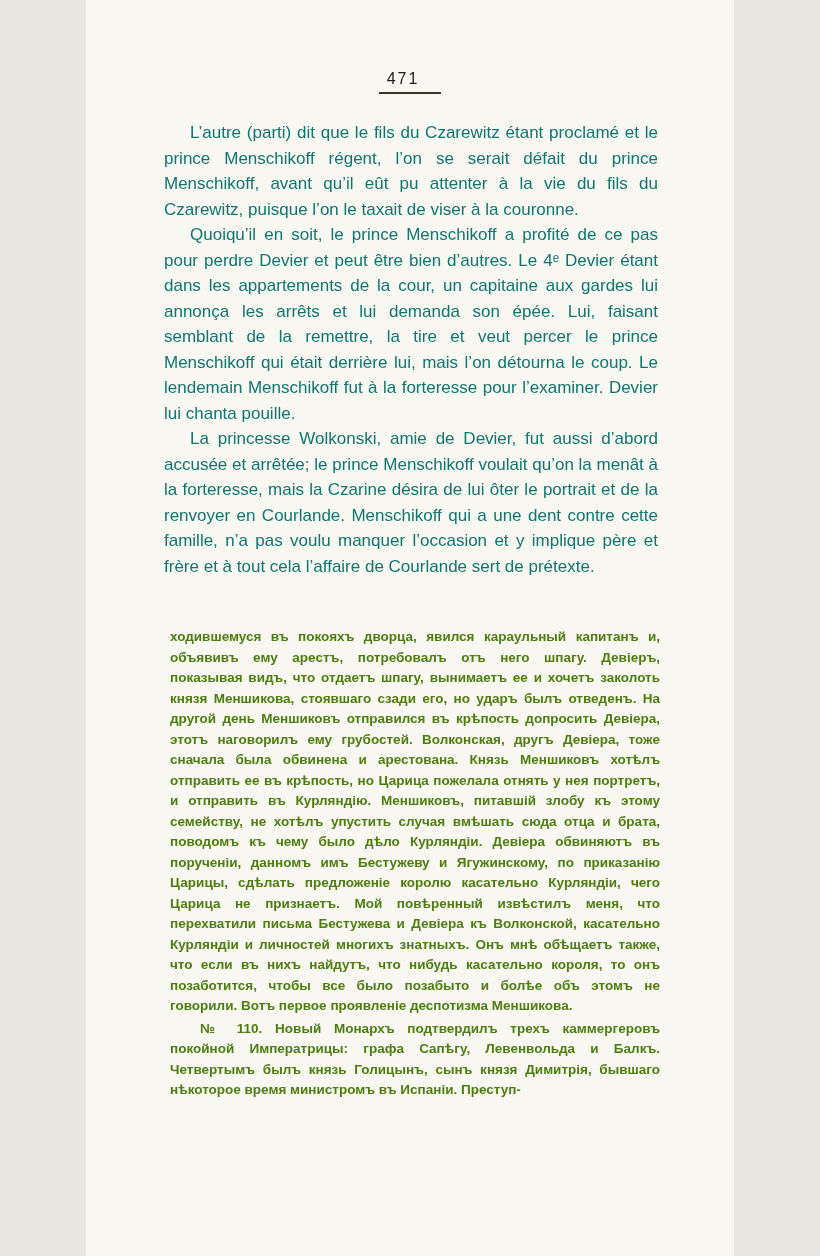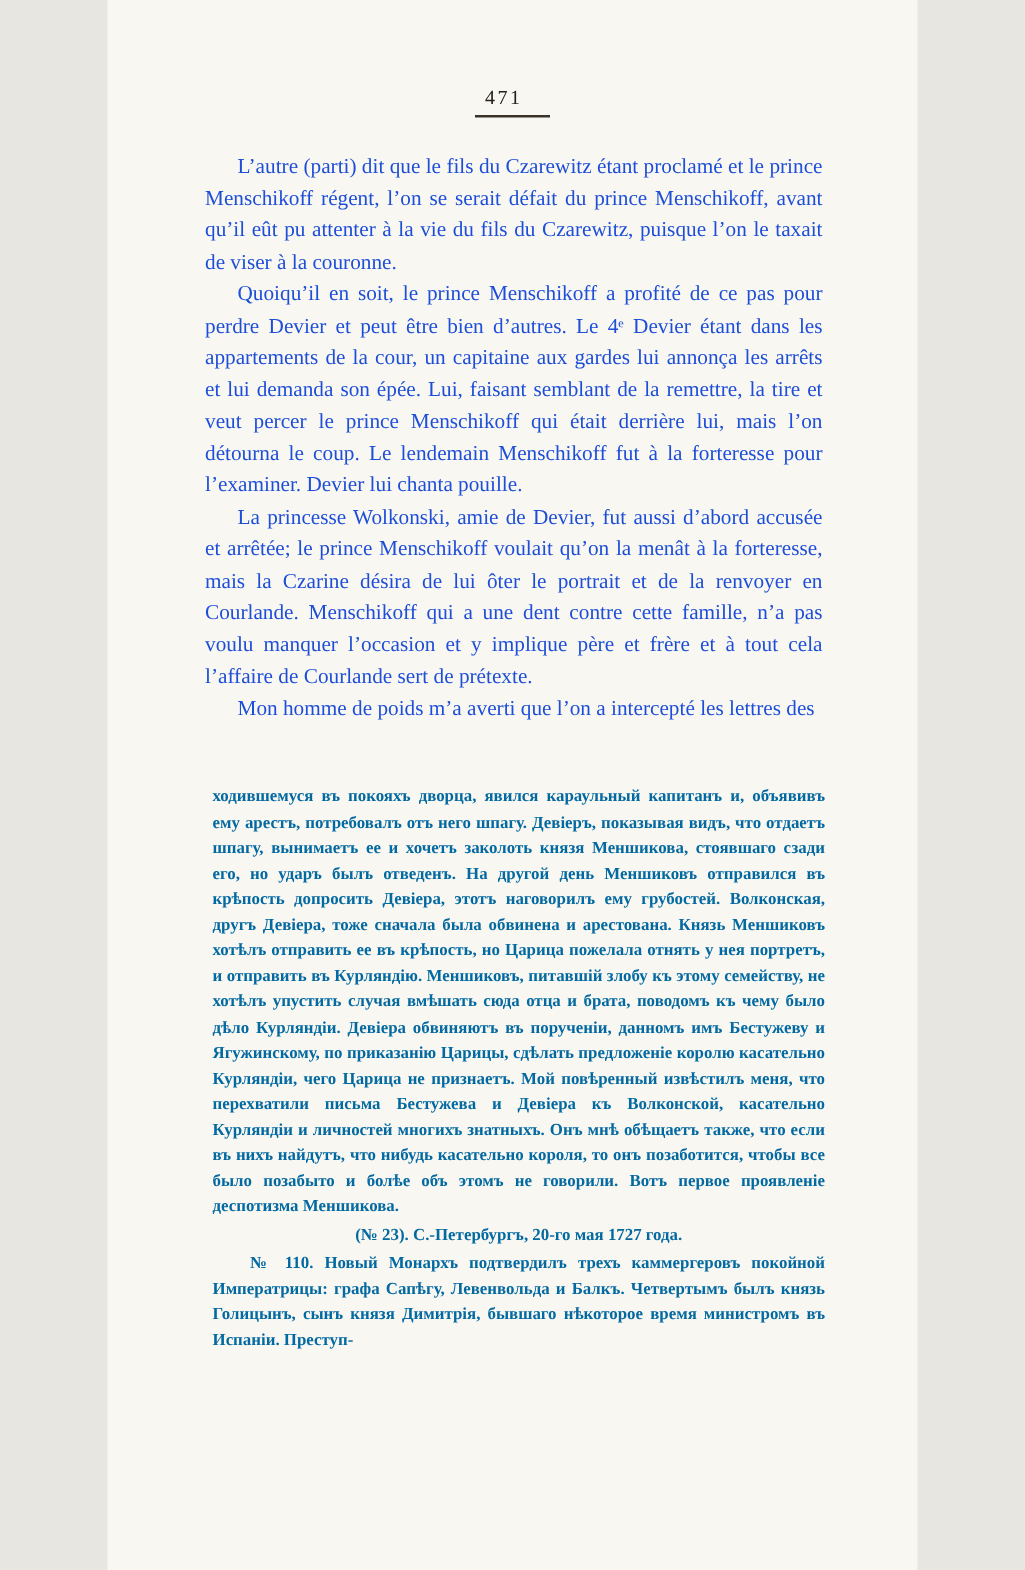--- a/index.html
+++ b/index.html
@@ -7,54 +7,54 @@
     padding: 0;
     background: #e8e6e0;
   }
   .page {
     position: relative;
     width: 648px;
     height: 1256px;
     margin: 0 auto;
     background: #f9f7f2;
     box-sizing: border-box;
-    font-family: Liberation Serif, serif;
+    font-family: Liberation Sans, sans-serif;
     color: #211c16;
     overflow: hidden;
   }
   .page-number-wrap {
     text-align: center;
     padding-top: 70px;
   }
   .page-number {
     display: inline-block;
     font-size: 16px;
     letter-spacing: 2px;
     color: #262018;
     border-bottom: 2px solid #3a332a;
     padding: 0 22px 4px 8px;
   }
   .main-text {
     margin: 26px 76px 0 78px;
     text-align: justify;
     font-size: 17px;
     line-height: 25.5px;
-    color: #1d4ed8;
+    color: #0f766e;
   }
   .main-text p {
     margin: 0;
     text-indent: 26px;
   }
   .footnote {
     margin: 48px 74px 0 84px;
     font-size: 13.5px;
     line-height: 20.5px;
     font-weight: bold;
     text-align: justify;
-    color: #0369a1;
+    color: #4d7c0f;
   }
   .fn-body {
     margin: 0;
   }
   .fn-dateline {
     margin: 2px 0 0;
     text-align: center;
     text-indent: 0;
   }
   .fn-entry {
@@ -68,22 +68,20 @@
 <div class="page">
 
   <div class="page-number-wrap">
     <span class="page-number">471</span>
   </div>
 
   <section class="main-text">
     <p>L’autre (parti) dit que le fils du Czarewitz étant proclamé et le prince Menschikoff régent, l’on se serait défait du prince Menschikoff, avant qu’il eût pu attenter à la vie du fils du Czarewitz, puisque l’on le taxait de viser à la couronne.</p>
     <p>Quoiqu’il en soit, le prince Menschikoff a profité de ce pas pour perdre Devier et peut être bien d’autres. Le 4ᵉ Devier étant dans les appartements de la cour, un capitaine aux gardes lui annonça les arrêts et lui demanda son épée. Lui, faisant semblant de la remettre, la tire et veut percer le prince Menschikoff qui était derrière lui, mais l’on détourna le coup. Le lendemain Menschikoff fut à la forteresse pour l’examiner. Devier lui chanta pouille.</p>
     <p>La princesse Wolkonski, amie de Devier, fut aussi d’abord accusée et arrêtée; le prince Menschikoff voulait qu’on la menât à la forteresse, mais la Czarine désira de lui ôter le portrait et de la renvoyer en Courlande. Menschikoff qui a une dent contre cette famille, n’a pas voulu manquer l’occasion et y implique père et frère et à tout cela l’affaire de Courlande sert de prétexte.</p>
-    <p>Mon homme de poids m’a averti que l’on a intercepté les lettres des</p>
   </section>
 
   <section class="footnote">
     <p class="fn-body">ходившемуся въ покояхъ дворца, явился караульный капитанъ и, объявивъ ему арестъ, потребовалъ отъ него шпагу. Девіеръ, показывая видъ, что отдаетъ шпагу, вынимаетъ ее и хочетъ заколоть князя Меншикова, стоявшаго сзади его, но ударъ былъ отведенъ. На другой день Меншиковъ отправился въ крѣпость допросить Девіера, этотъ наговорилъ ему грубостей. Волконская, другъ Девіера, тоже сначала была обвинена и арестована. Князь Меншиковъ хотѣлъ отправить ее въ крѣпость, но Царица пожелала отнять у нея портретъ, и отправить въ Курляндію. Меншиковъ, питавшій злобу къ этому семейству, не хотѣлъ упустить случая вмѣшать сюда отца и брата, поводомъ къ чему было дѣло Курляндіи. Девіера обвиняютъ въ порученіи, данномъ имъ Бестужеву и Ягужинскому, по приказанію Царицы, сдѣлать предложеніе королю касательно Курляндіи, чего Царица не признаетъ. Мой повѣренный извѣстилъ меня, что перехватили письма Бестужева и Девіера къ Волконской, касательно Курляндіи и личностей многихъ знатныхъ. Онъ мнѣ обѣщаетъ также, что если въ нихъ найдутъ, что нибудь касательно короля, то онъ позаботится, чтобы все было позабыто и болѣе объ этомъ не говорили. Вотъ первое проявленіе деспотизма Меншикова.</p>
-    <p class="fn-dateline">(№ 23). С.-Петербургъ, 20-го мая 1727 года.</p>
     <p class="fn-entry">№ 110. Новый Монархъ подтвердилъ трехъ каммергеровъ покойной Императрицы: графа Сапѣгу, Левенвольда и Балкъ. Четвертымъ былъ князь Голицынъ, сынъ князя Димитрія, бывшаго нѣкоторое время министромъ въ Испаніи. Преступ-</p>
   </section>
 
 </div>
 
 </body></html>

